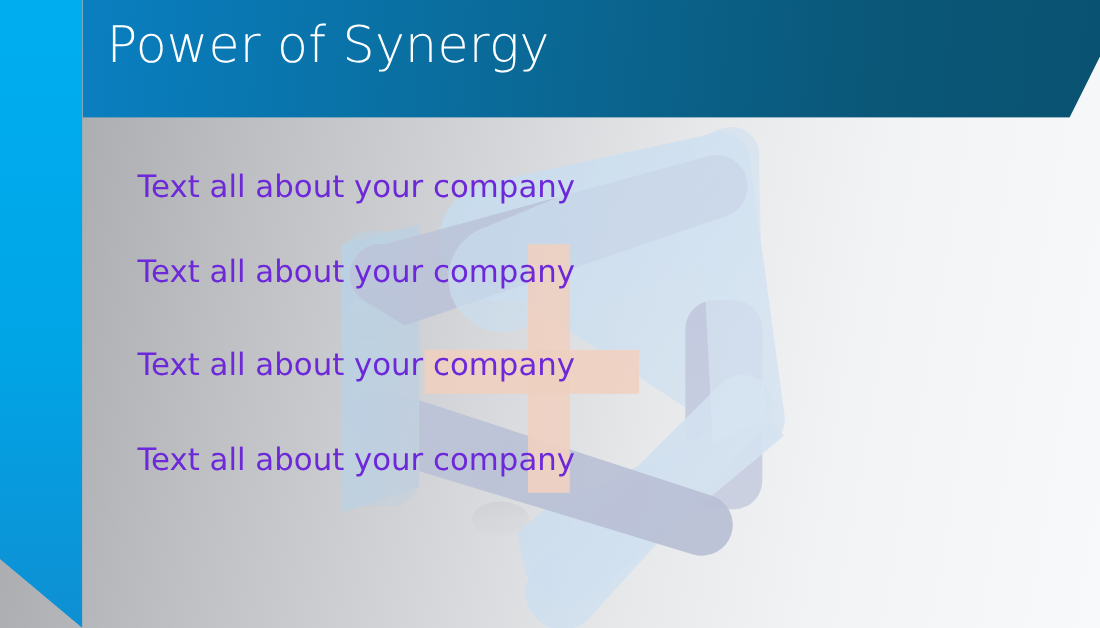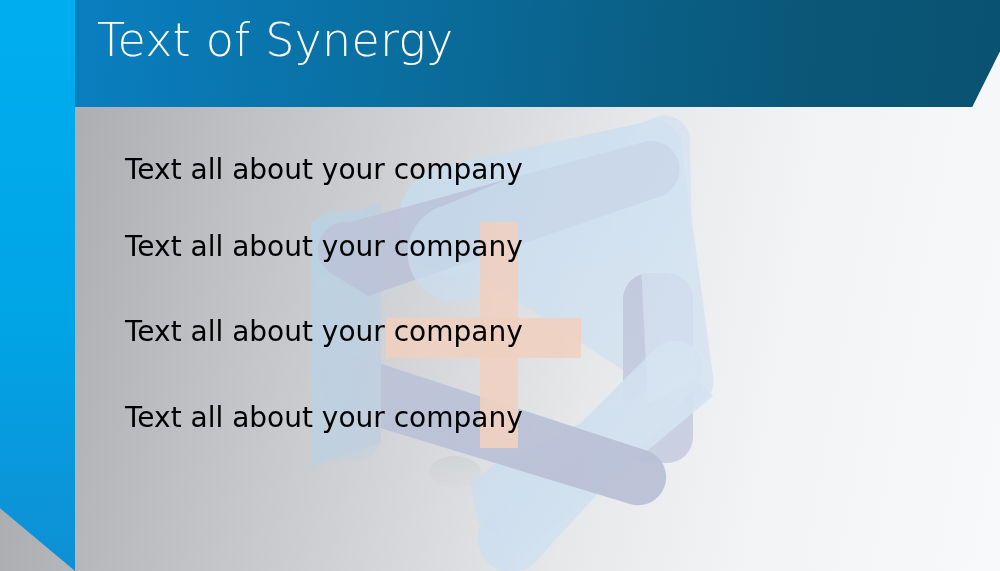--- a/index.html
+++ b/index.html
@@ -94,21 +94,21 @@
     position: absolute;
     left: 125px;
     top: 156px;
     width: 560px;
   }
   .body-line {
     font-family: "DejaVu Sans", sans-serif;
     font-weight: 400;
     font-size: 28px;
     line-height: 28px;
-    color: #000000;
+    color: #6d28d9;
     white-space: nowrap;
     margin: 0;
   }
   .body-line.l1 { margin-top: 0px; }
   .body-line.l2 { margin-top: 49px; }
   .body-line.l3 { margin-top: 57px; }
   .body-line.l4 { margin-top: 58px; }
 </style>
 </head>
 <body>
@@ -202,21 +202,21 @@
 
       <g>
         <rect x="480" y="222" width="38" height="226" fill="#f0d0c0" opacity="0.92"></rect>
         <rect x="386" y="318" width="195" height="40" fill="#f0d0c0" opacity="0.92"></rect>
       </g>
     </g>
   </svg>
 
   <div class="header-band">
     <div class="header-band-shape"></div>
-    <div class="header-title">Text of Synergy</div>
+    <div class="header-title">Power of Synergy</div>
   </div>
 
   <div class="left-accent"></div>
 
   <div class="body-list">
     <p class="body-line l1">Text all about your company</p>
     <p class="body-line l2">Text all about your company</p>
     <p class="body-line l3">Text all about your company</p>
     <p class="body-line l4">Text all about your company</p>
   </div>

